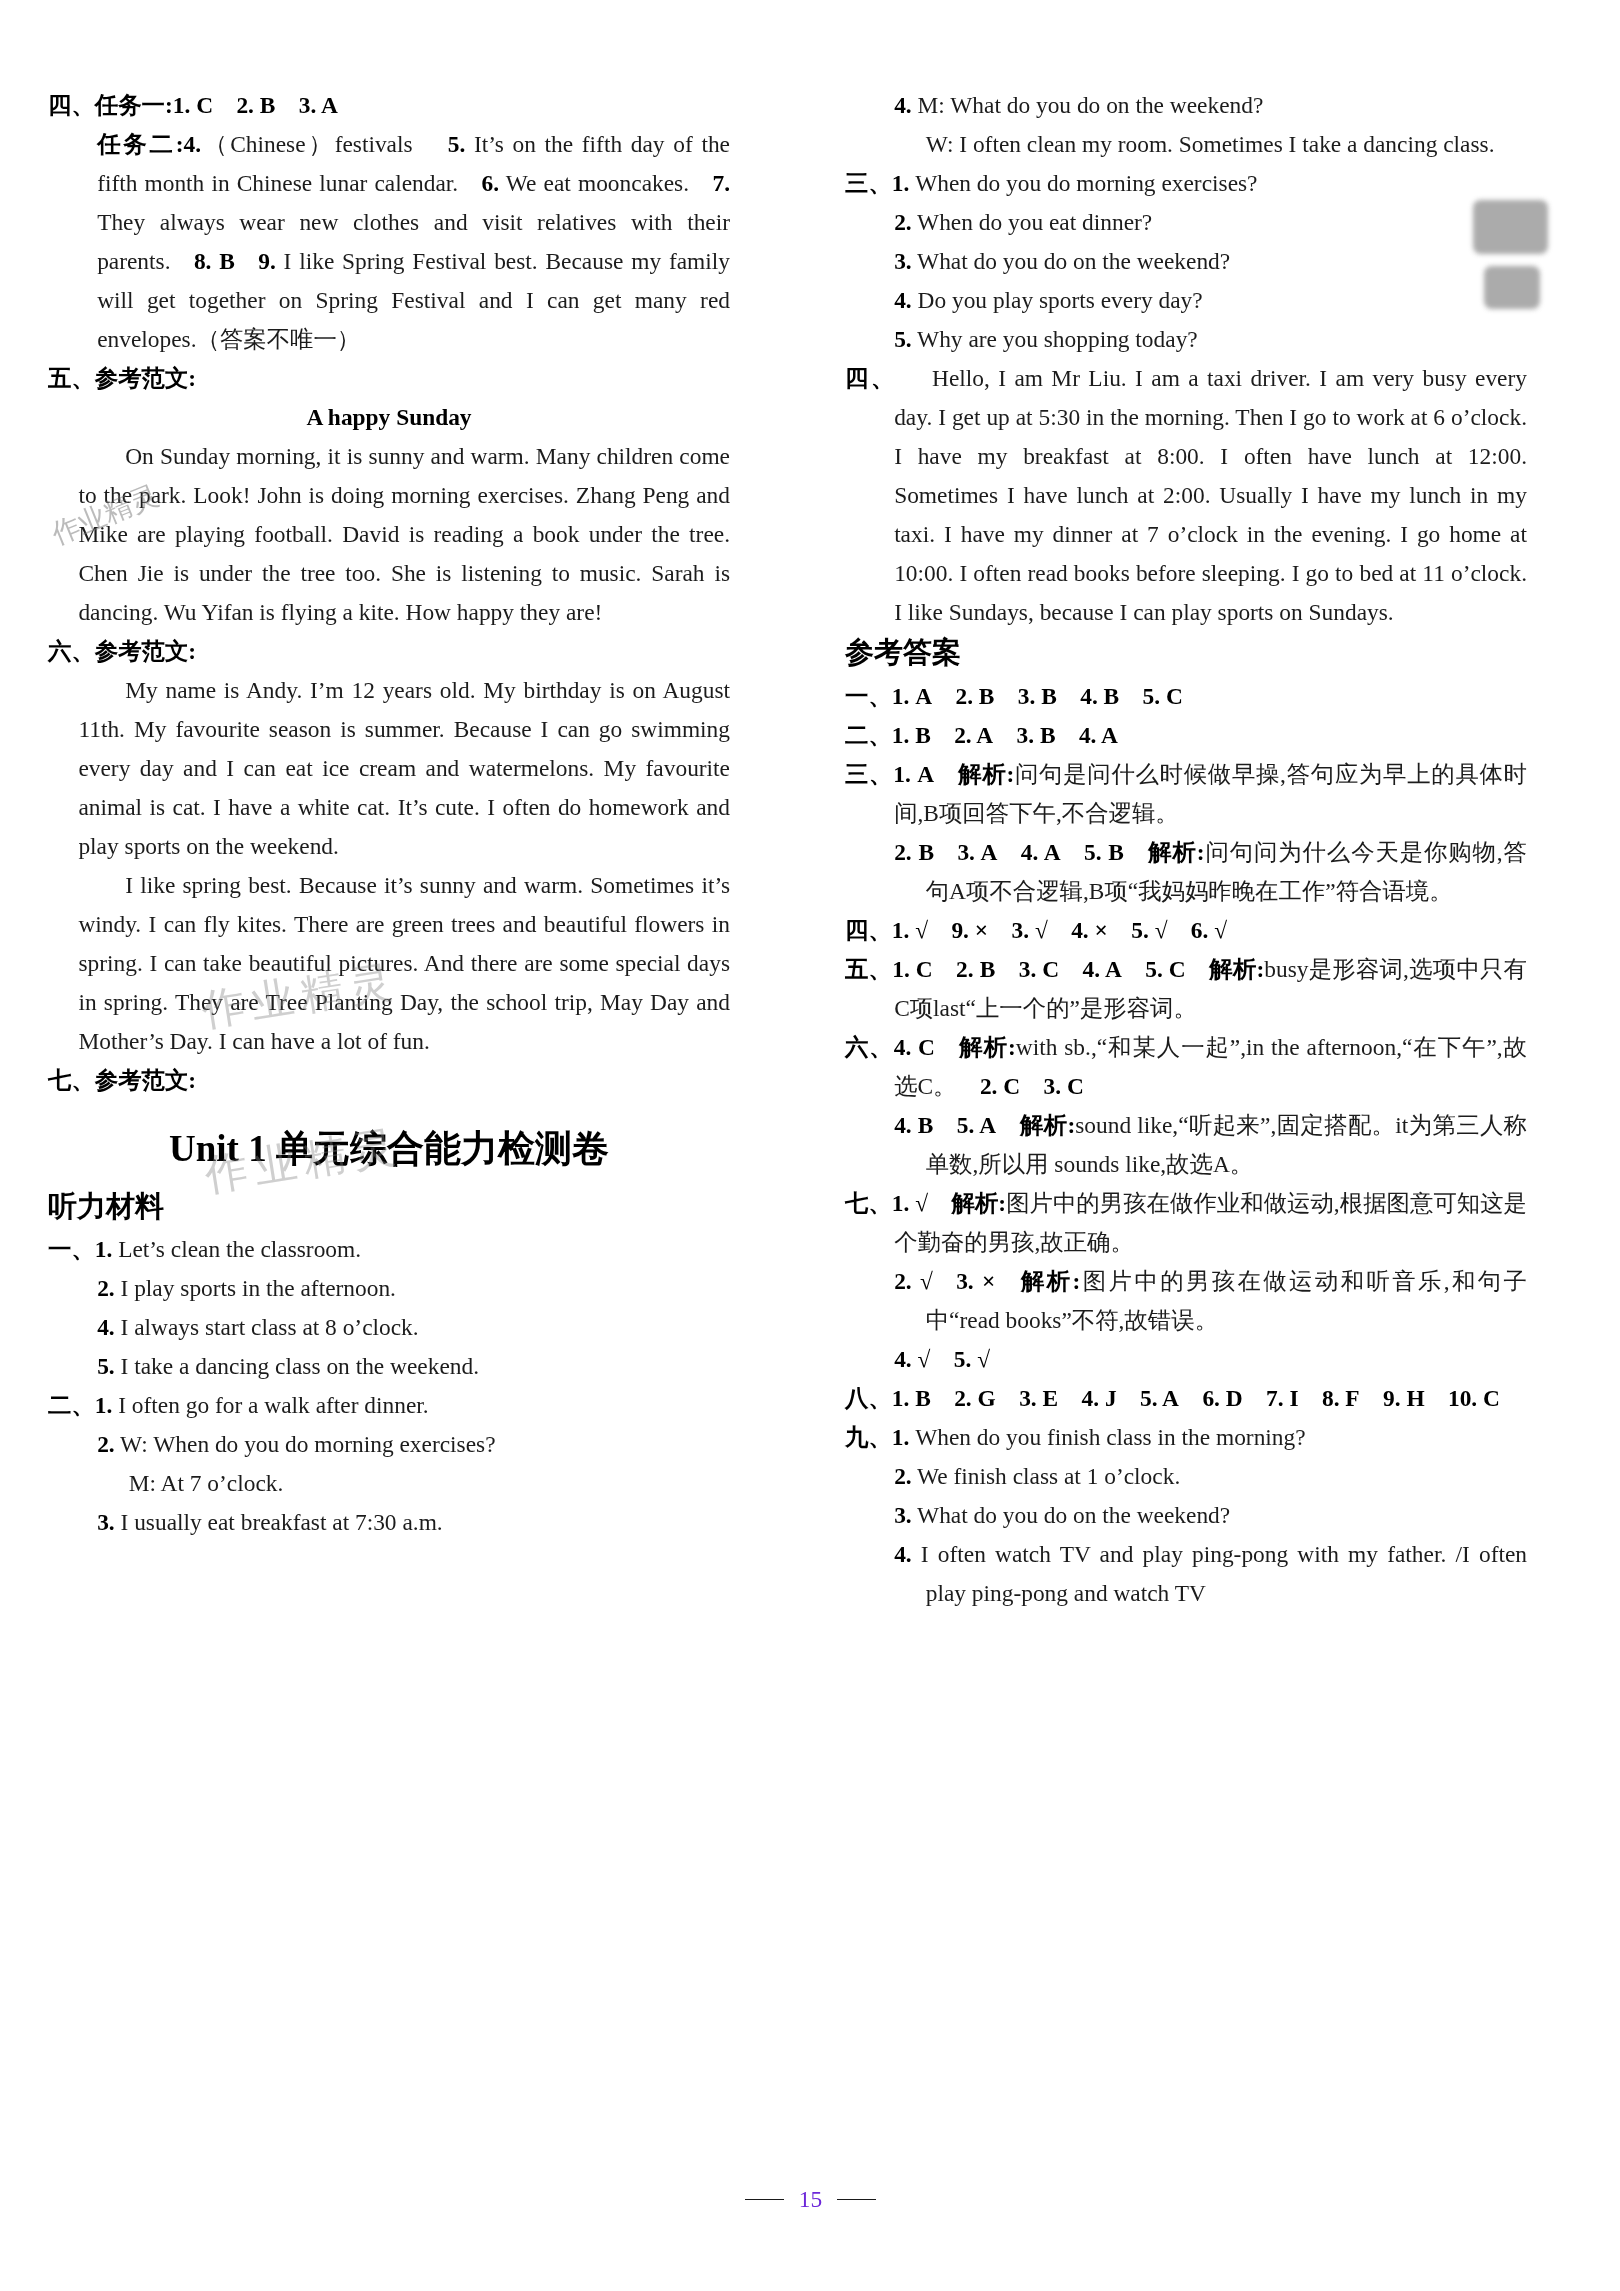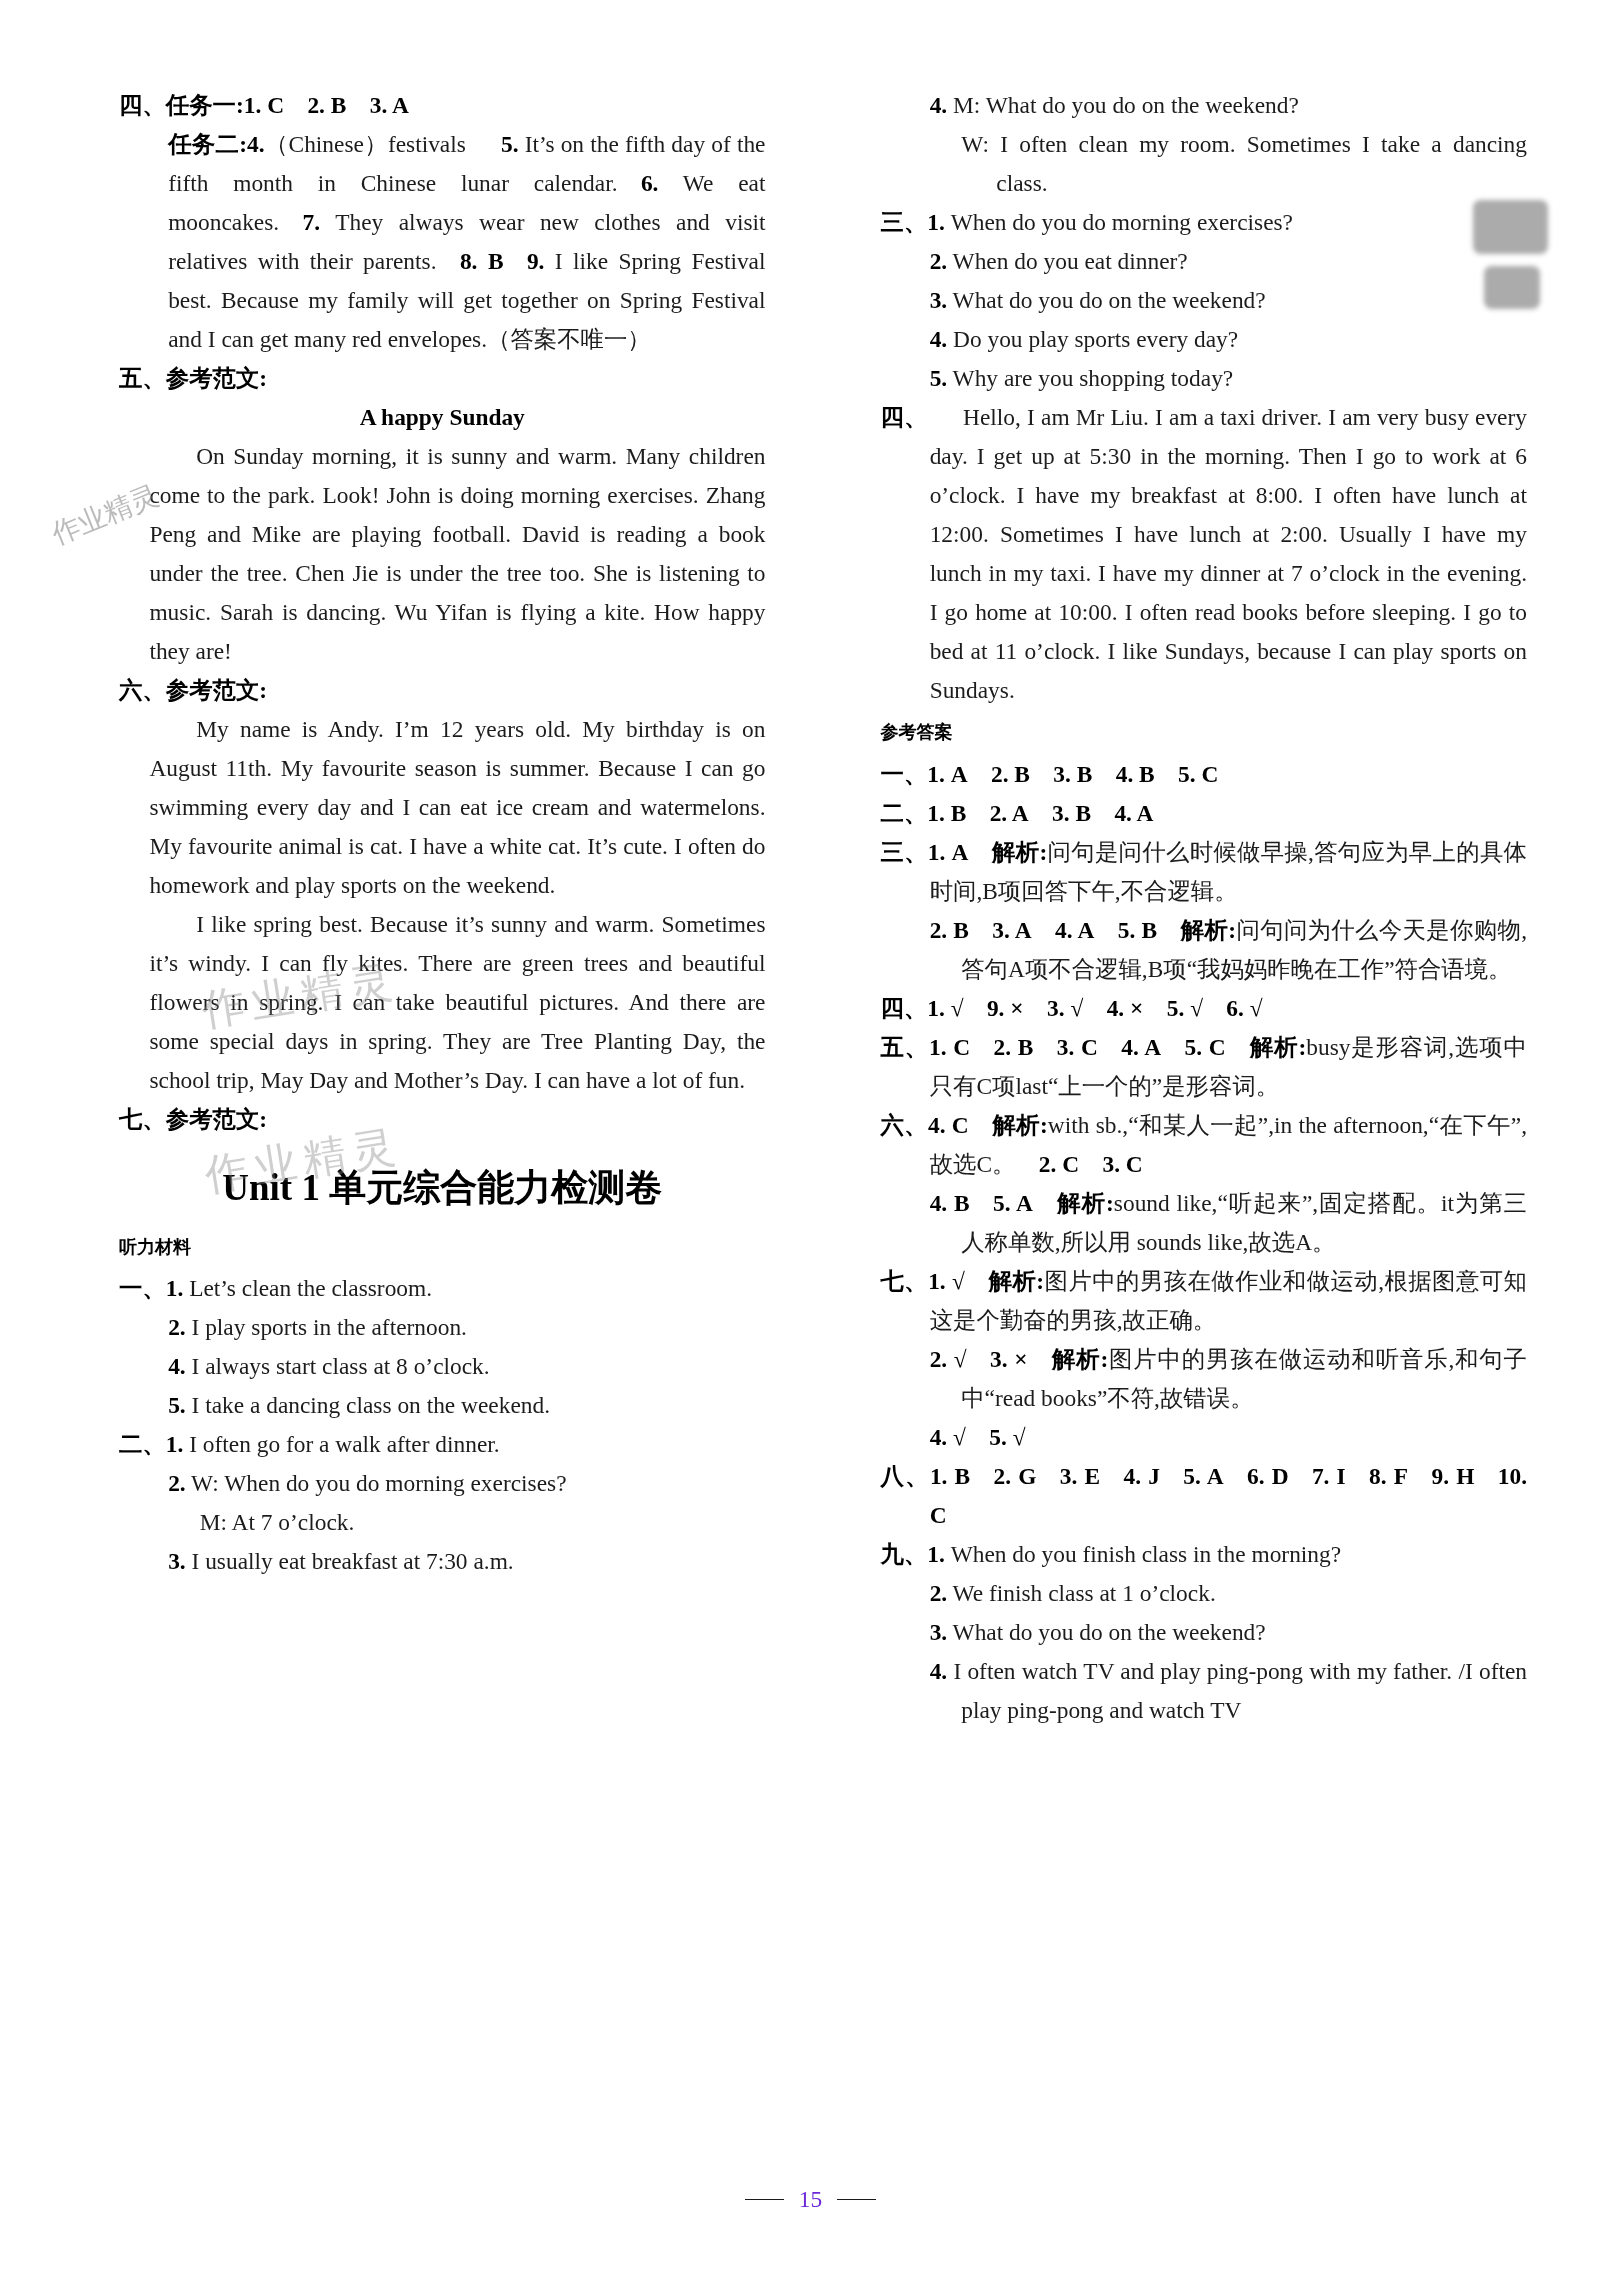--- a/index.html
+++ b/index.html
@@ -6,21 +6,21 @@
   .page{
     position:relative;
     width:1621px;height:2292px;
     background:#ffffff;
     overflow:hidden;
     font-family:"Liberation Serif","DejaVu Serif",serif;
     font-size:23.4px;line-height:39px;color:#1c1c1c;
   }
   .columns{
     display:flex;gap:115px;
-    padding:86px 94px 0 119px;
+    padding:86px 94px 0 48px;
     justify-content:space-between;
   }
   .col{flex:1;min-width:0;}
   .blk{text-align:justify;}
   .bold{font-weight:bold;color:#000;}
   
   .sec{padding-left:2.1em;text-indent:-2.1em;}
   
   .sub{margin-left:2.1em;}
   
@@ -29,22 +29,22 @@
   .item2{margin-left:3.45em;padding-left:1.5em;text-indent:-1.5em;}
   
   .essay{margin-left:1.3em;text-indent:2em;}
   .center-b{text-align:center;font-weight:bold;}
   .unit{
     text-align:center;font-weight:bold;color:#000;
     font-size:37px;line-height:52px;margin:22.5px 0 13px;
   }
   .h2{
     font-weight:bold;color:#000;
-    font-family:Liberation Serif, serif;
-    font-size:18px;line-height:41px;margin:1.9px 0 1.9px;
+    font-family:Liberation Mono, monospace;
+    font-size:29px;line-height:41px;margin:1.9px 0 1.9px;
   }
   .footer{
     position:absolute;left:0;right:0;bottom:73px;
     display:flex;justify-content:center;align-items:center;gap:15px;
     font-size:23.4px;color:#6d28d9;
   }
   .rule{display:inline-block;width:39px;height:1.9px;background:#1a1a1a;}
   .wm{
     position:absolute;color:rgba(130,130,130,0.38);
     font-family:"DejaVu Sans","Liberation Sans",sans-serif;

